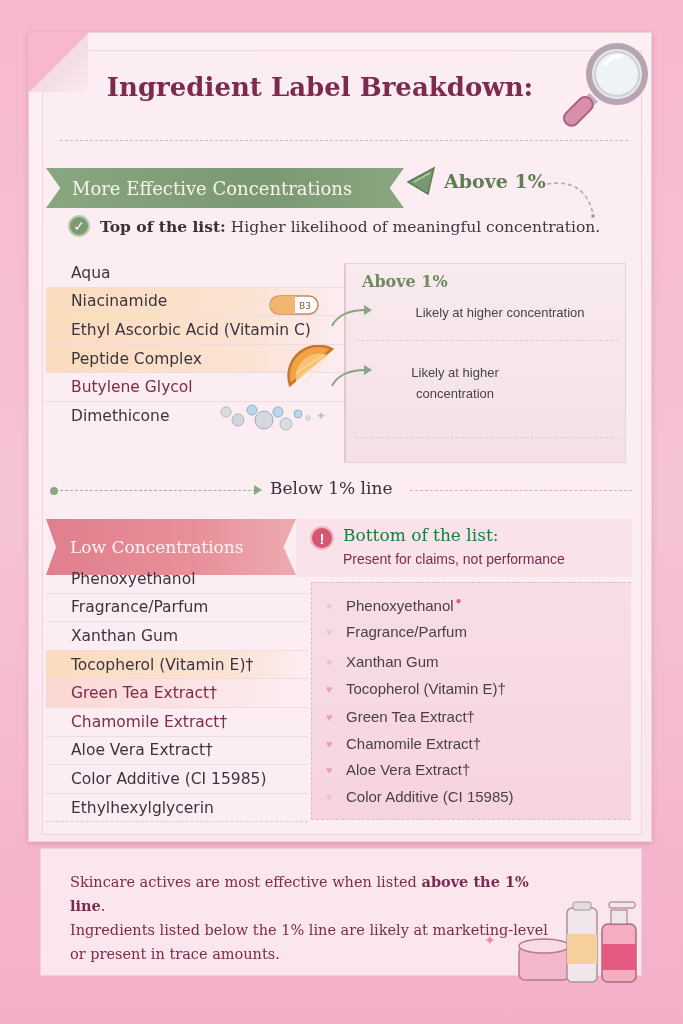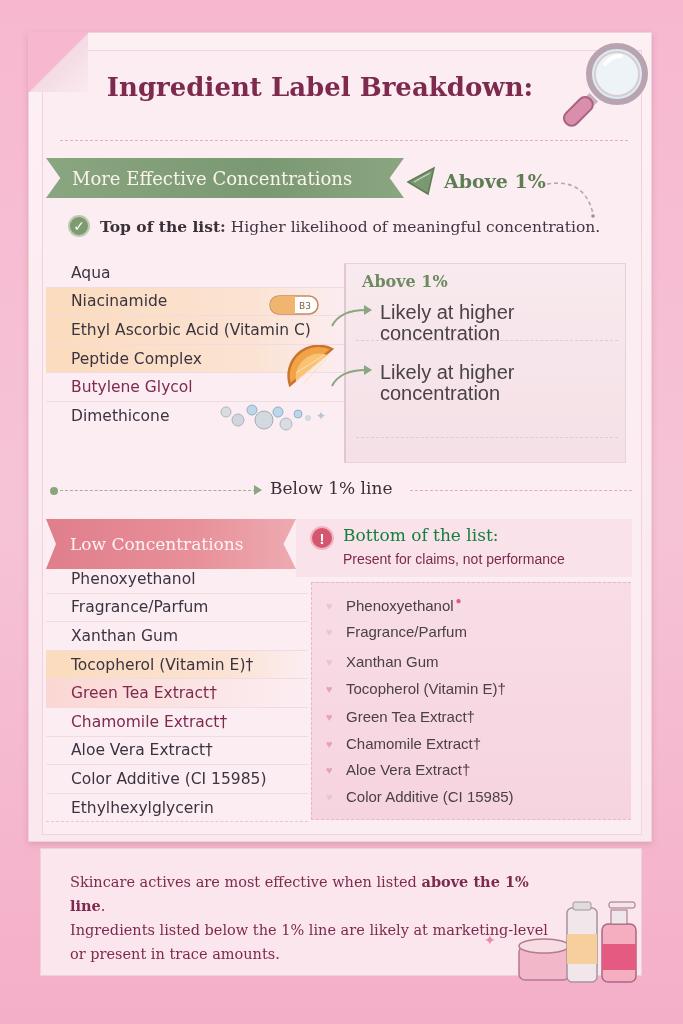--- a/index.html
+++ b/index.html
@@ -26,21 +26,21 @@
   .title {
     position: absolute; left: 60px; top: 58px; width: 520px; text-align: center;
     font-family: "DejaVu Serif", serif; color: #7e2a4e; font-weight: bold;
   }
   .title .t1 { font-size: 26px; line-height: 36px; margin-top: 11px; }
   .title .t2 { font-size: 21px; line-height: 32px; font-weight: normal; }
   .magnifier { position: absolute; left: 555px; top: 36px; width: 105px; height: 100px; }
   .dash-line { position: absolute; border-top: 1.5px dashed #e5aec2; }
 
   .ribbon-green {
-    position: absolute; left: 46px; top: 158px; width: 358px; height: 40px;
+    position: absolute; left: 46px; top: 168px; width: 358px; height: 40px;
     background: linear-gradient(90deg, #8aa681, #7a9872 60%, #8aa681);
     clip-path: polygon(0 0, 100% 0, 96% 50%, 100% 100%, 0 100%, 4% 50%);
     color: #f8f4ea; font-family: "DejaVu Serif", serif; font-size: 18px;
     display: flex; align-items: center; padding-left: 26px;
   }
   .leaf-icon { position: absolute; left: 406px; top: 166px; width: 32px; height: 30px; }
   .above-label {
     position: absolute; left: 444px; top: 170px; font-family: "DejaVu Serif", serif;
     font-size: 19px; font-weight: bold; color: #5e7d52;
   }
@@ -72,21 +72,21 @@
   .side-panel {
     position: absolute; left: 344px; top: 263px; width: 282px; height: 200px;
     background: linear-gradient(180deg, #f8eaee, #f4e0e6);
     border: 1px solid #e8d2da; border-left: 2px solid #e0c7d0;
   }
   .side-panel .hd {
     position: absolute; left: 16px; top: 8px; font-family: "DejaVu Serif", serif;
     font-weight: bold; color: #6c8b5f; font-size: 16px;
   }
   .side-panel .item {
-    position: absolute; left: 34px; font-size: 20px; color: #4a4246; line-height: 21px; width: 240px;
+    position: absolute; left: 34px; font-size: 13px; color: #4a4246; line-height: 21px; width: 240px; text-align: center;
   }
   .side-panel .sep { position: absolute; left: 10px; width: 262px; border-top: 1px dashed #e2c9d2; }
 
   .arrow-svg { position: absolute; }
 
   .pill { position: absolute; left: 269px; top: 294px; width: 50px; height: 22px; }
   .orange { position: absolute; left: 286px; top: 345px; width: 56px; height: 50px; }
   .bubbles { position: absolute; left: 212px; top: 398px; width: 120px; height: 40px; }
 
   .below-row {
@@ -100,21 +100,21 @@
     position: absolute; left: 206px; top: 7px; width: 0; height: 0;
     border-left: 8px solid #8aa681; border-top: 5px solid transparent; border-bottom: 5px solid transparent;
   }
   .below-row .lbl {
     position: absolute; left: 222px; top: 0; font-family: "DejaVu Serif", serif;
     font-size: 17px; color: #3a3038;
   }
   .below-row .dr { position: absolute; left: 362px; top: 12px; width: 222px; border-top: 1.5px dashed #e9a6bd; }
 
   .ribbon-pink {
-    position: absolute; left: 46px; top: 519px; width: 250px; height: 50px;
+    position: absolute; left: 46px; top: 519px; width: 250px; height: 56px;
     background: linear-gradient(90deg, #e07e8c, #e8909a 60%, #eeaab0);
     clip-path: polygon(0 0, 100% 0, 95% 50%, 100% 100%, 0 100%, 4% 50%);
     color: #fff4f2; font-family: "DejaVu Serif", serif; font-size: 17px;
     display: flex; align-items: center; padding-left: 24px;
   }
   .low-header-bg {
     position: absolute; left: 296px; top: 519px; width: 336px; height: 58px;
     background: rgba(245,215,225,0.5);
   }
   .warn-icon {

